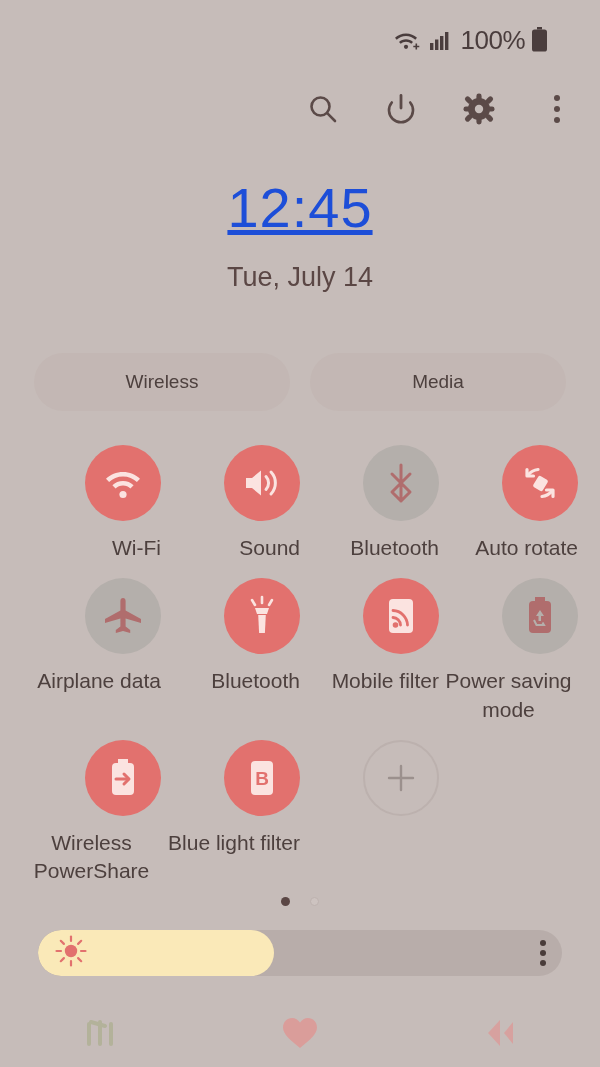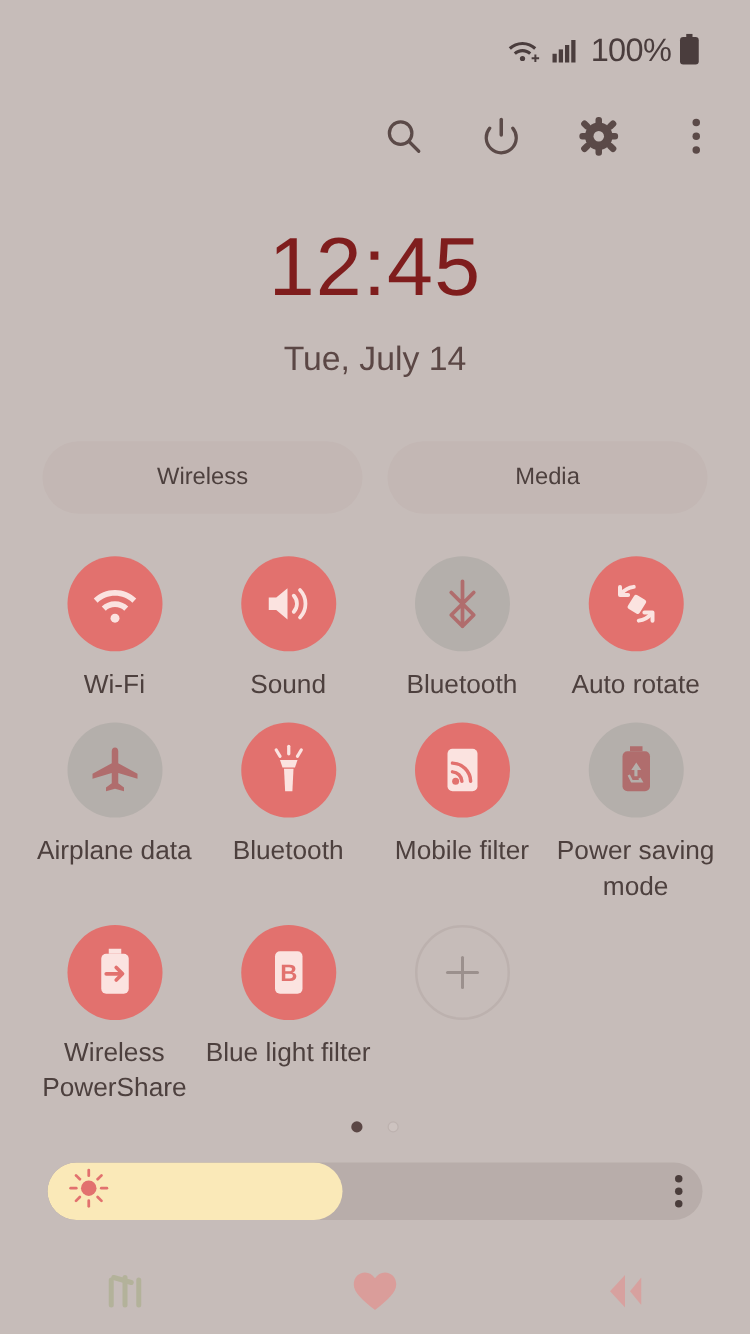--- a/index.html
+++ b/index.html
@@ -6,21 +6,21 @@
   html, body {
     width:600px; height:1067px;
     font-family:"Liberation Sans", sans-serif;
     background:#c6bcb9;
     overflow:hidden;
   }
   .panel { position:relative; width:600px; height:1067px; background:#c6bcb9; }
 
   
   .statusbar {
-    position:absolute; top:0; left:0; right:4px; height:80px;
+    position:absolute; top:0; left:0; right:16px; height:80px;
     display:flex; align-items:center; justify-content:flex-end;
     padding-right:36px; gap:6px;
   }
   .sb-icon { display:flex; align-items:center; color:#4a3d3d; }
   .sb-batt-text {
     font-size:26px; color:#4a3d3d; letter-spacing:-0.5px; margin-left:4px;
   }
 
   
   .header-actions {
@@ -30,41 +30,41 @@
   .hdr-btn {
     width:42px; height:42px; display:flex; align-items:center; justify-content:center;
     color:#5b4a48;
   }
   .dots-v { display:flex; flex-direction:column; gap:5px; align-items:center; }
   .dots-v i { width:6px; height:6px; border-radius:50%; background:#5b4a48; display:block; }
 
   
   .clock-wrap { position:absolute; top:180px; left:0; right:0; text-align:center; }
   .clock-time {
-    font-size:66px; font-weight:300; color:#7f1d1d; letter-spacing:1px; line-height:1;
+    font-size:56px; font-weight:300; color:#1d4ed8; letter-spacing:1px; line-height:1;text-decoration:underline;
   }
   .clock-date { margin-top:26px; font-size:27px; color:#5b4745; font-weight:400; }
 
   
   .pills {
     position:absolute; top:353px; left:34px; right:34px;
     display:flex; gap:20px;
   }
   .pill {
     flex:1; height:58px; border-radius:29px; background:#c3b7b4;
     display:flex; align-items:center; justify-content:center;
     font-size:19px; color:#4d403e;
   }
 
   
   .grid {
     position:absolute; top:445px; left:22px; right:22px;
     display:grid; grid-template-columns:repeat(4,1fr); row-gap:16px;
   }
-  .tile { display:flex; flex-direction:column; align-items:center; }
+  .tile { display:flex; flex-direction:column; align-items:flex-end; }
   .circ {
     width:76px; height:76px; border-radius:50%;
     display:flex; align-items:center; justify-content:center;
   }
   .circ.on  { background:#e2716e; }
   .circ.off { background:#b4afab; }
   .circ.add { background:transparent; border:2px solid #bcb1ae; }
   .tile-label {
     margin-top:13px; font-size:21px; line-height:1.35; text-align:center;
     color:#4d403e; max-width:140px;

